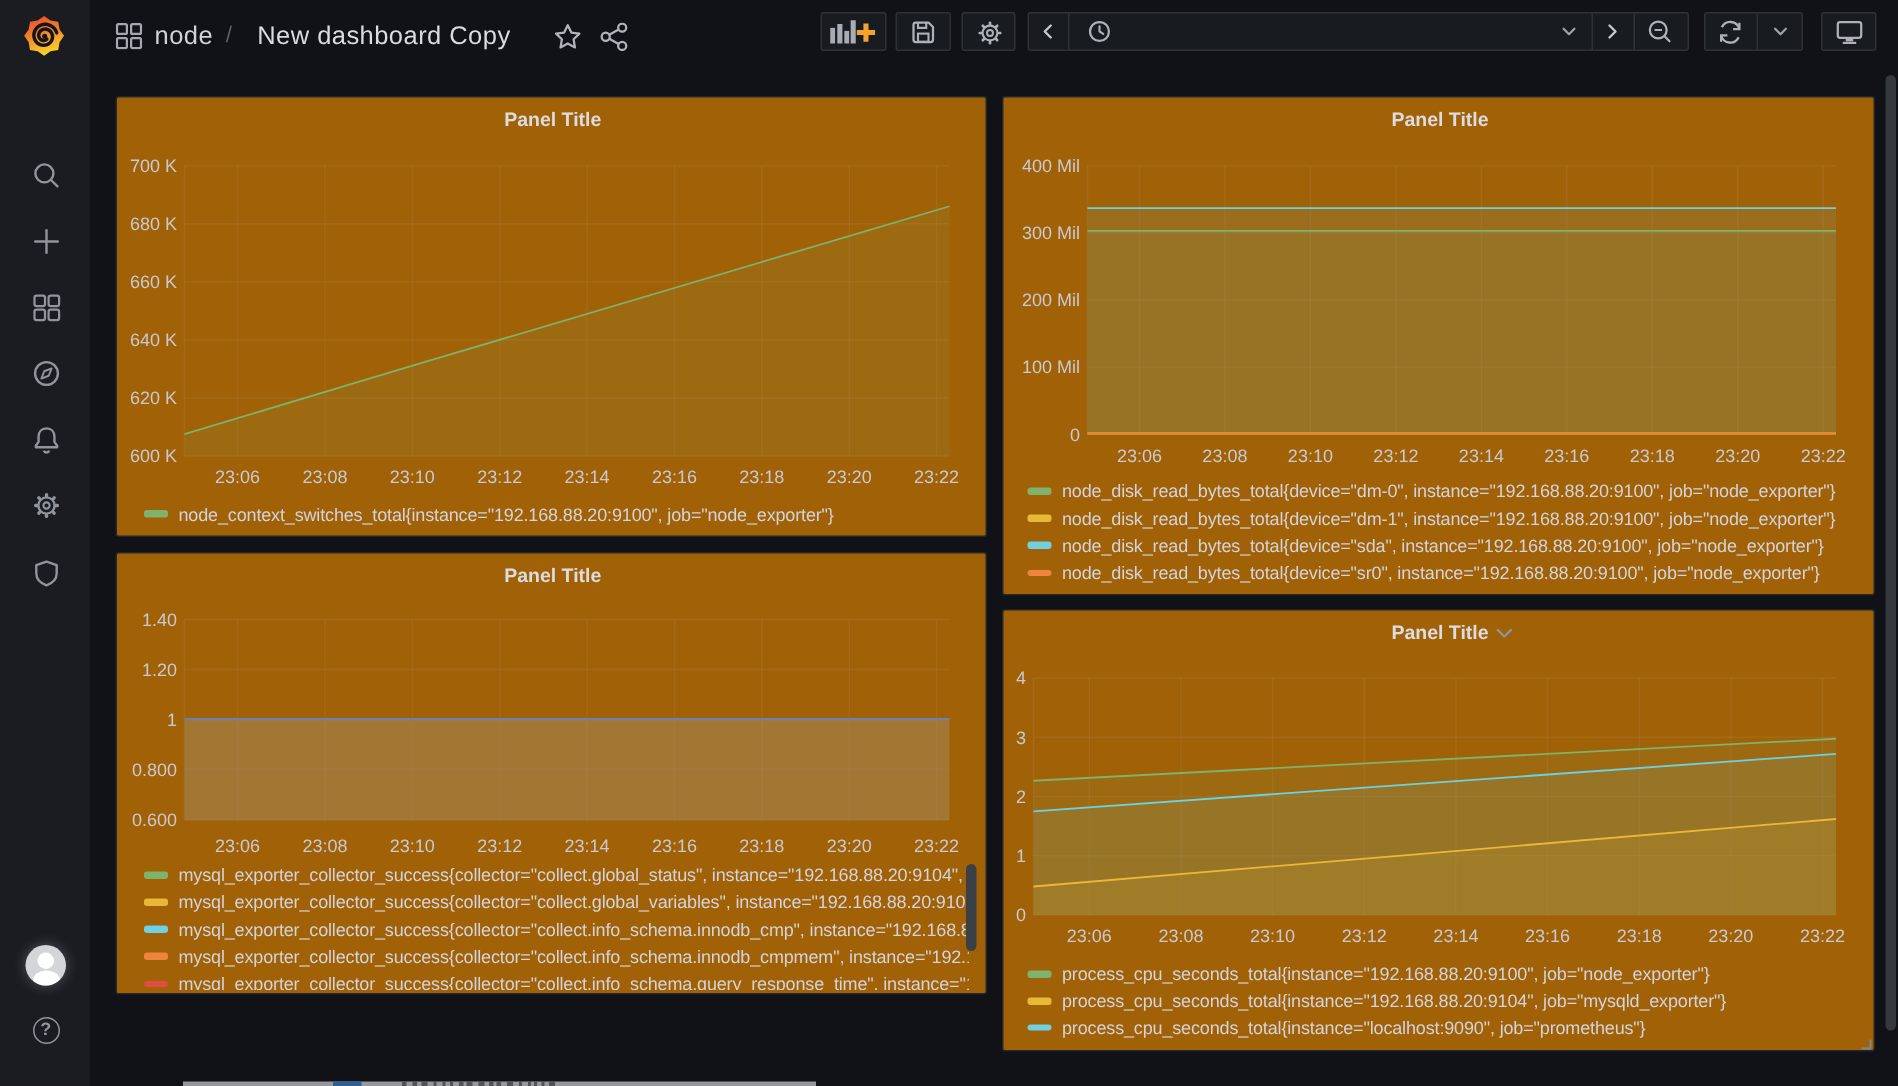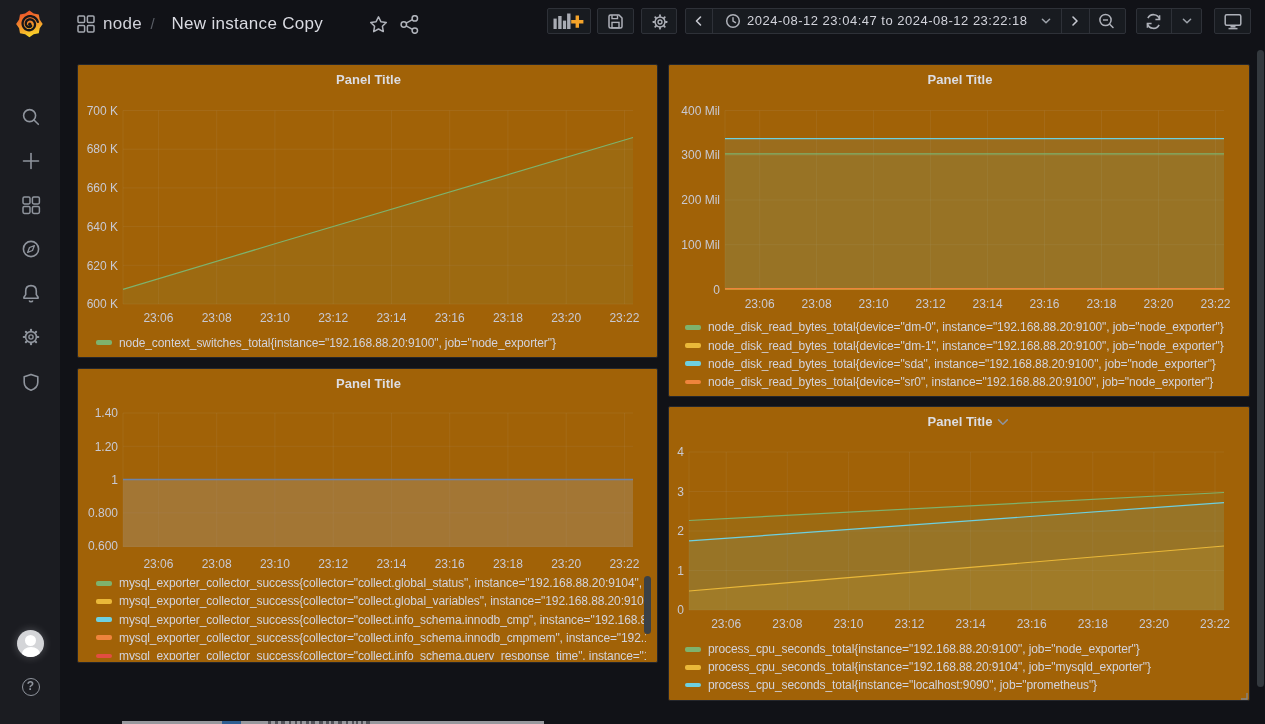--- a/index.html
+++ b/index.html
@@ -78,21 +78,21 @@
 </svg>
 <div id="nav">
 <svg style="position:absolute;left:77px;top:15px;" width="18" height="18" viewBox="0 0 18 18">
 <rect x="1" y="1" width="6.6" height="6.6" rx="1" fill="none" stroke="#a4a8b0" stroke-width="1.5"></rect>
 <rect x="10.4" y="1" width="6.6" height="6.6" rx="1" fill="none" stroke="#a4a8b0" stroke-width="1.5"></rect>
 <rect x="1" y="10.4" width="6.6" height="6.6" rx="1" fill="none" stroke="#a4a8b0" stroke-width="1.5"></rect>
 <rect x="10.4" y="10.4" width="6.6" height="6.6" rx="1" fill="none" stroke="#a4a8b0" stroke-width="1.5"></rect>
 </svg>
 <span style="position:absolute;left:103px;top:0;height:48px;line-height:47px;font-size:17px;letter-spacing:0.3px;color:#d0d1d9;">node</span>
 <span style="position:absolute;left:150.5px;top:0;height:48px;line-height:47px;font-size:15px;color:#5a5e66;">/</span>
-<span style="position:absolute;left:171.5px;top:0;height:48px;line-height:47px;font-size:17px;letter-spacing:0.3px;color:#dadbe2;">New instance Copy</span>
+<span style="position:absolute;left:171.5px;top:0;height:48px;line-height:47px;font-size:17px;letter-spacing:0.3px;color:#dadbe2;">New dashboard Copy</span>
 <svg style="position:absolute;left:369px;top:14.5px;" width="19" height="19" viewBox="0 0 19 19">
 <path d="M9.5 1.8 L11.9 6.7 L17.3 7.4 L13.4 11.2 L14.3 16.6 L9.5 14 L4.7 16.6 L5.6 11.2 L1.7 7.4 L7.1 6.7 Z" fill="none" stroke="#b0b3bb" stroke-width="1.5" stroke-linejoin="round"></path>
 </svg>
 <svg style="position:absolute;left:399.5px;top:14.5px;" width="19" height="19" viewBox="0 0 19 19">
 <circle cx="3.8" cy="9.5" r="2.7" fill="none" stroke="#b0b3bb" stroke-width="1.5"></circle>
 <circle cx="14.8" cy="3.4" r="2.7" fill="none" stroke="#b0b3bb" stroke-width="1.5"></circle>
 <circle cx="14.8" cy="15.6" r="2.7" fill="none" stroke="#b0b3bb" stroke-width="1.5"></circle>
 <line x1="6.2" y1="8.2" x2="12.4" y2="4.7" stroke="#b0b3bb" stroke-width="1.5"></line>
 <line x1="6.2" y1="10.8" x2="12.4" y2="14.3" stroke="#b0b3bb" stroke-width="1.5"></line>
 </svg>
@@ -131,21 +131,20 @@
 <svg style="position:absolute;left:685px;top:8px;" width="441" height="26" viewBox="0 0 441 26">
 <path d="M15.5 9.0 L11.5 13 L15.5 17.0" fill="none" stroke="#c6c8d0" stroke-width="1.6" stroke-linecap="round" stroke-linejoin="round"></path>
 <circle cx="48" cy="13" r="6.3" fill="none" stroke="#aeb1b9" stroke-width="1.5"></circle>
 <path d="M48 9.6 V13 l2.5 1.6" fill="none" stroke="#aeb1b9" stroke-width="1.4" stroke-linecap="round"></path>
 <path d="M357.4 11.2 L361 14.8 L364.6 11.2" fill="none" stroke="#9da2aa" stroke-width="1.5" stroke-linecap="round" stroke-linejoin="round"></path>
 <path d="M388.0 9.0 L392.0 13 L388.0 17.0" fill="none" stroke="#c6c8d0" stroke-width="1.6" stroke-linecap="round" stroke-linejoin="round"></path>
 <circle cx="420.5" cy="12" r="5.6" fill="none" stroke="#aeb1b9" stroke-width="1.5"></circle>
 <line x1="418" y1="12" x2="423" y2="12" stroke="#aeb1b9" stroke-width="1.4"></line>
 <line x1="424.7" y1="16.2" x2="428" y2="19.5" stroke="#aeb1b9" stroke-width="1.5" stroke-linecap="round"></line>
 </svg>
-<span style="position:absolute;left:747px;top:0;height:42px;line-height:42px;font-size:13px;letter-spacing:0.5px;color:#d2d3db;white-space:nowrap;">2024-08-12 23:04:47 to 2024-08-12 23:22:18</span>
 <div class="tbtn" style="left:1136px;width:66px;"></div>
 <div class="tdiv" style="left:1171px;"></div>
 <svg style="position:absolute;left:1144px;top:12px;" width="19" height="19" viewBox="0 0 19 19">
 <path d="M15.5 7.2 a6.2 6.2 0 0 0 -11.6 -1" fill="none" stroke="#aeb1b9" stroke-width="1.55"></path>
 <path d="M3.5 11.8 a6.2 6.2 0 0 0 11.6 1" fill="none" stroke="#aeb1b9" stroke-width="1.55"></path>
 <path d="M15.6 3.2 v4.2 h-4.2" fill="none" stroke="#aeb1b9" stroke-width="1.5"></path>
 <path d="M3.4 15.8 v-4.2 h4.2" fill="none" stroke="#aeb1b9" stroke-width="1.5"></path>
 </svg>
 <svg style="position:absolute;left:1180px;top:8px;" width="14" height="26" viewBox="0 0 14 26">
       <path d="M3.4 11.2 L7 14.8 L10.6 11.2" fill="none" stroke="#9da2aa" stroke-width="1.5" stroke-linecap="round" stroke-linejoin="round"></path>

